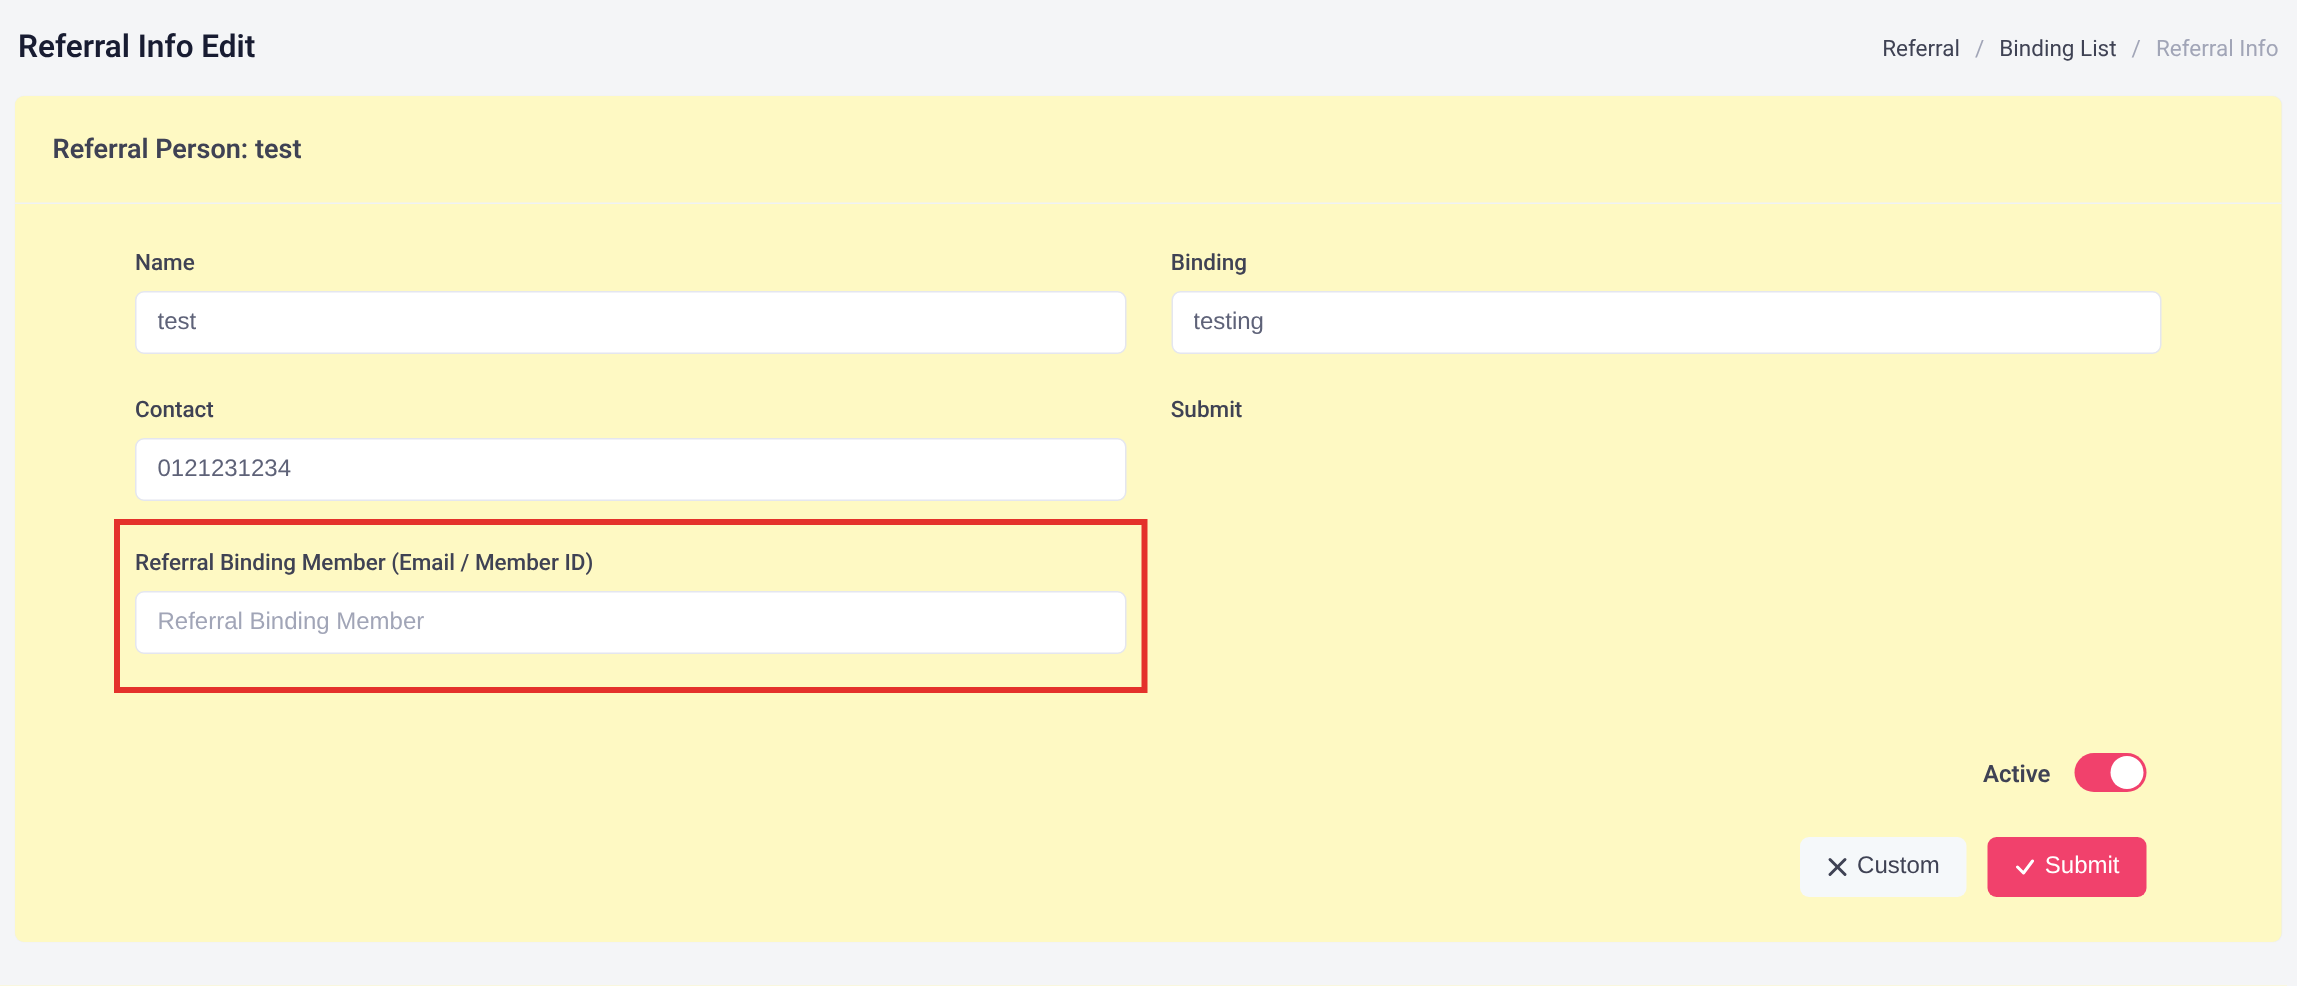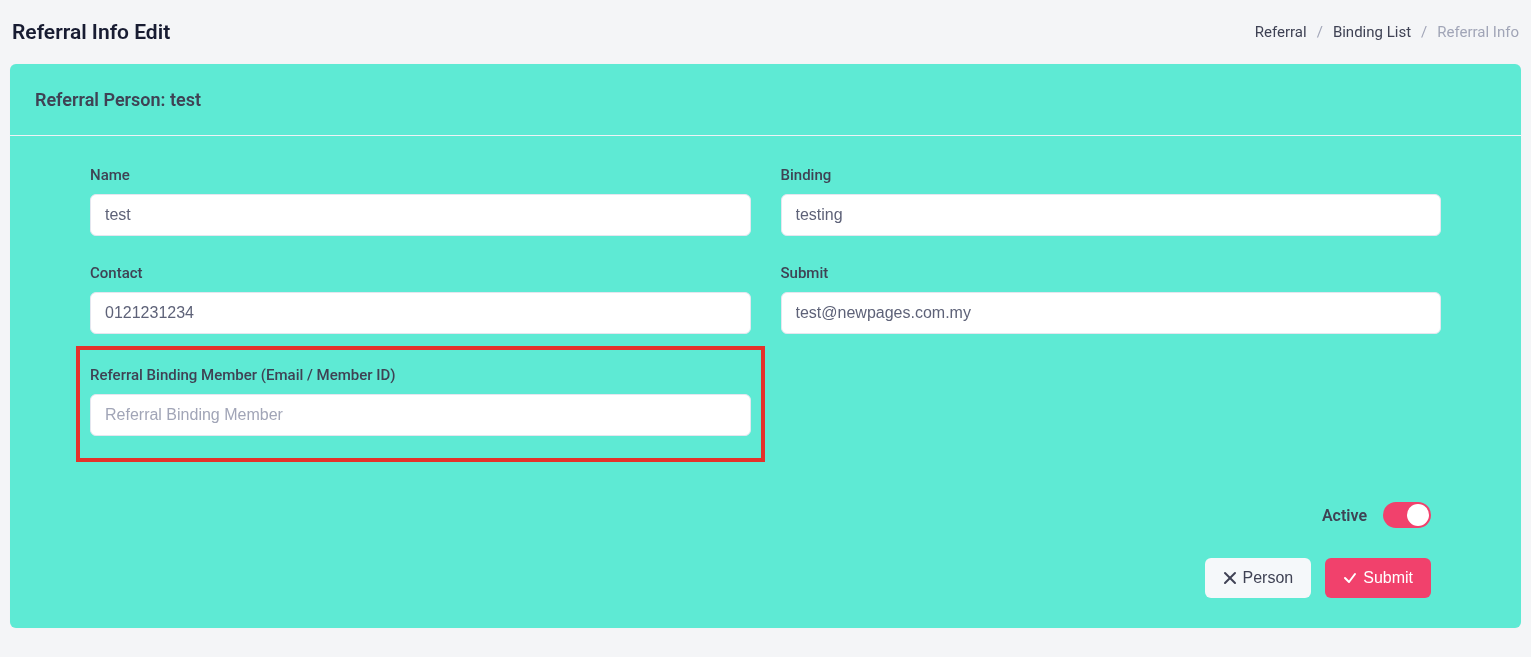--- a/index.html
+++ b/index.html
@@ -35,21 +35,21 @@
     .breadcrumb-item {
       color: #3f4254;
     }
     .breadcrumb-item.active {
       color: #a1a5b7;
     }
     .breadcrumb-sep {
       color: #a1a5b7;
     }
     .card {
-      background: #5eead4;
+      background: #fef9c3;
       border-radius: 6px;
       margin: 0 10px 10px 10px;
       box-shadow: 0 0 1px rgba(0,0,0,0.05);
     }
     .card-header {
       padding: 25px 25px 25px 25px;
       border-bottom: 1px solid #eff2f5;
     }
     .card-header-title {
       font-size: 18px;
@@ -191,21 +191,20 @@
       </div>
     </div>
 
     <div class="form-row">
       <div class="form-group">
         <label class="form-label">Contact</label>
         <input type="text" class="form-control" value="0121231234" style="">
       </div>
       <div class="form-group">
         <label class="form-label">Submit</label>
-        <input type="text" class="form-control" value="test@newpages.com.my" style="">
       </div>
     </div>
 
     <div class="form-row" style="margin-bottom:0;">
       <div class="form-group half">
         <div class="highlight-box">
           <label class="form-label">Referral Binding Member (Email / Member ID)</label>
           <input type="text" class="form-control" placeholder="Referral Binding Member" style="">
         </div>
       </div>
@@ -217,21 +216,21 @@
         <div class="toggle-knob"></div>
       </div>
     </div>
 
     <div class="actions-row">
       <button class="btn btn-light">
         <svg class="icon-svg" width="14" height="14" viewBox="0 0 14 14">
           <line x1="2" y1="2" x2="12" y2="12" stroke="#3f4254" stroke-width="2" stroke-linecap="round"></line>
           <line x1="12" y1="2" x2="2" y2="12" stroke="#3f4254" stroke-width="2" stroke-linecap="round"></line>
         </svg>
-        <span>Person</span>
+        <span>Custom</span>
       </button>
       <button class="btn btn-primary">
         <svg class="icon-svg" width="14" height="14" viewBox="0 0 14 14">
           <polyline points="2,7 6,11 12,3" fill="none" stroke="#ffffff" stroke-width="2" stroke-linecap="round" stroke-linejoin="round"></polyline>
         </svg>
         <span>Submit</span>
       </button>
     </div>
 
   </div>

